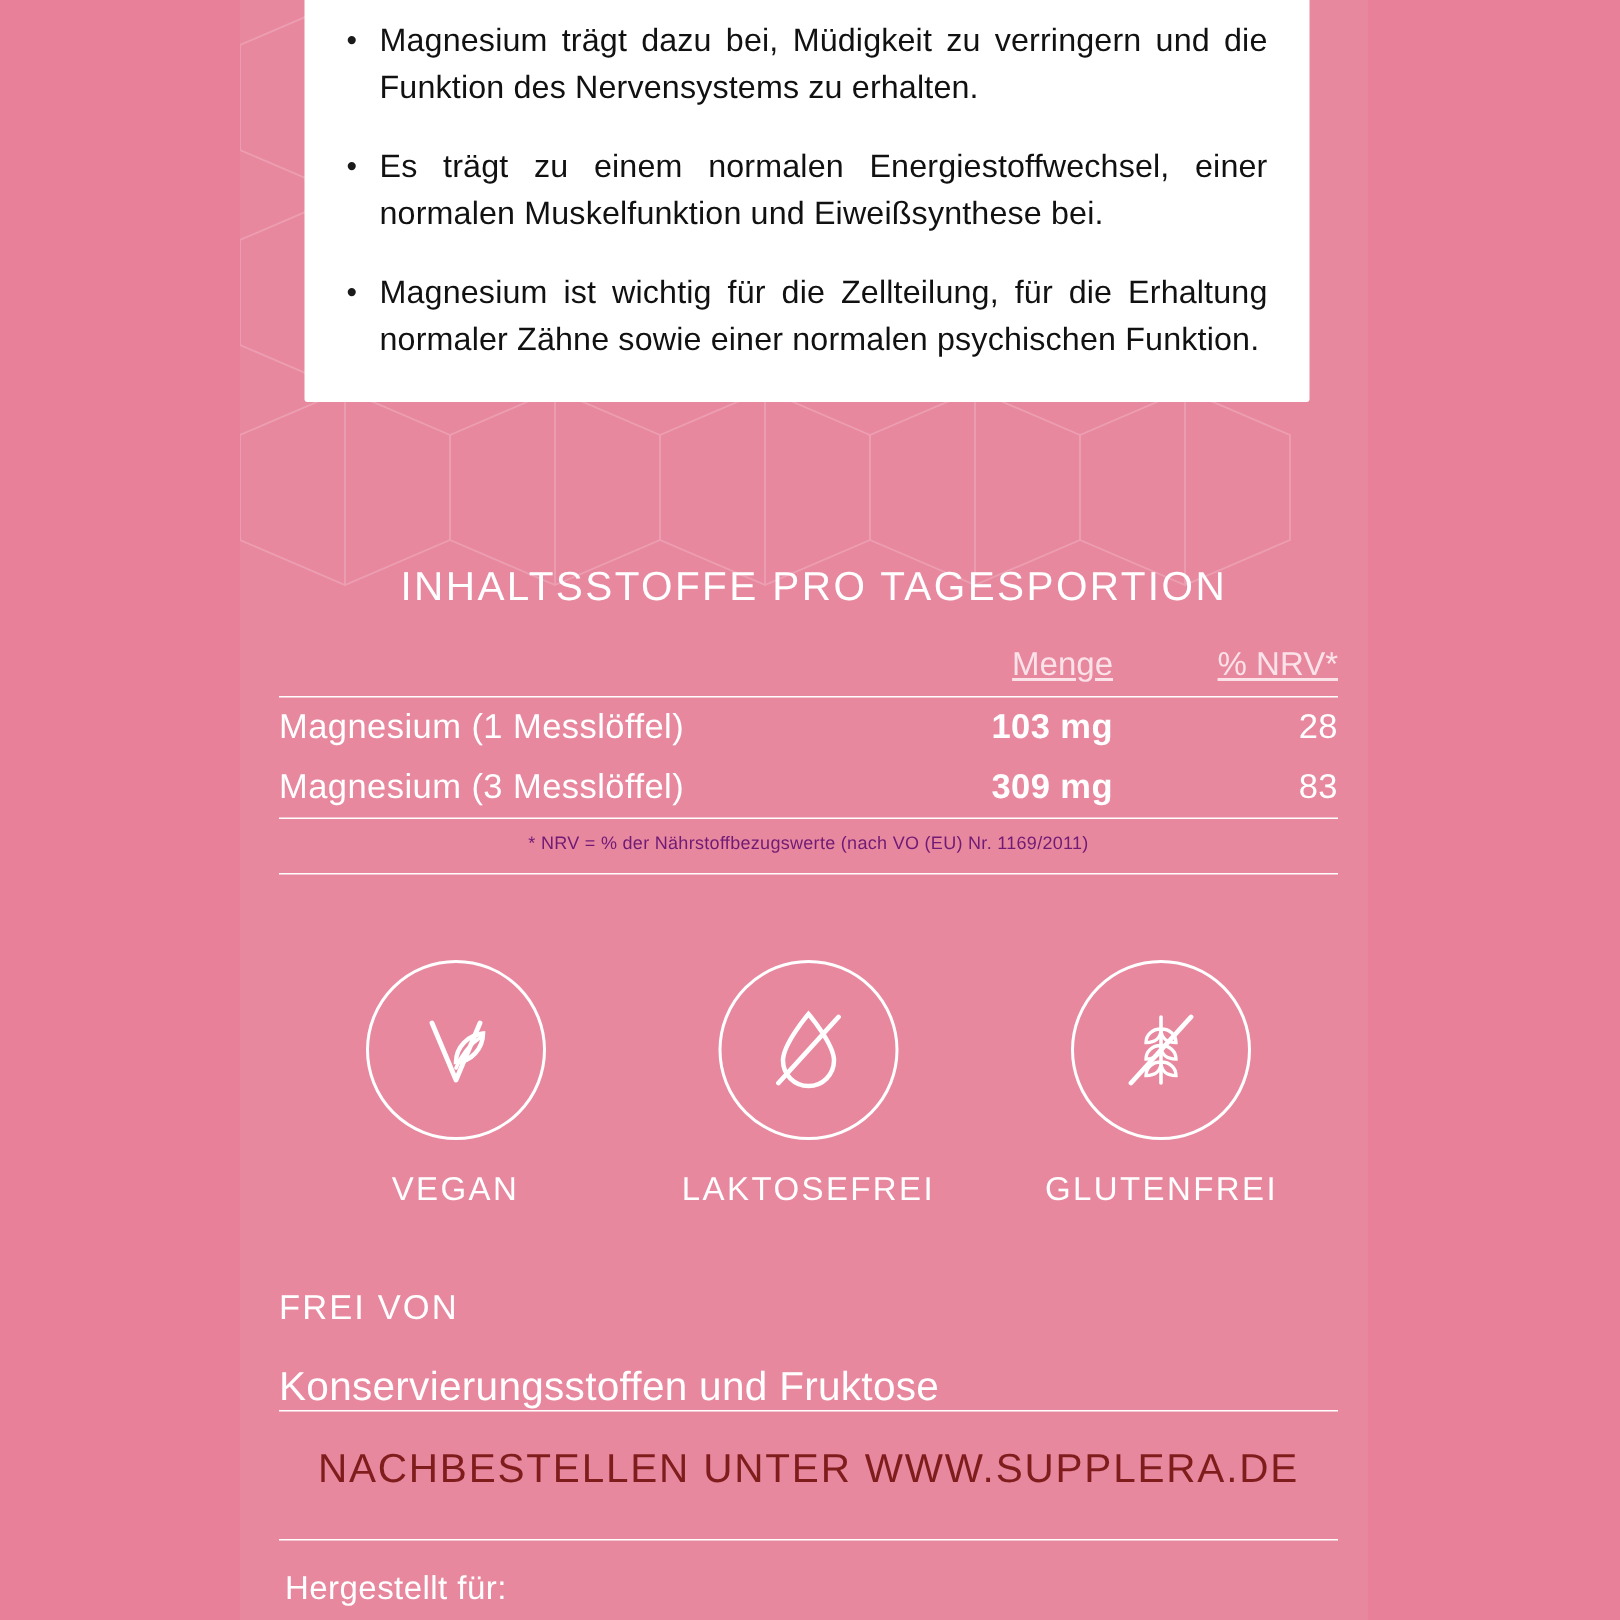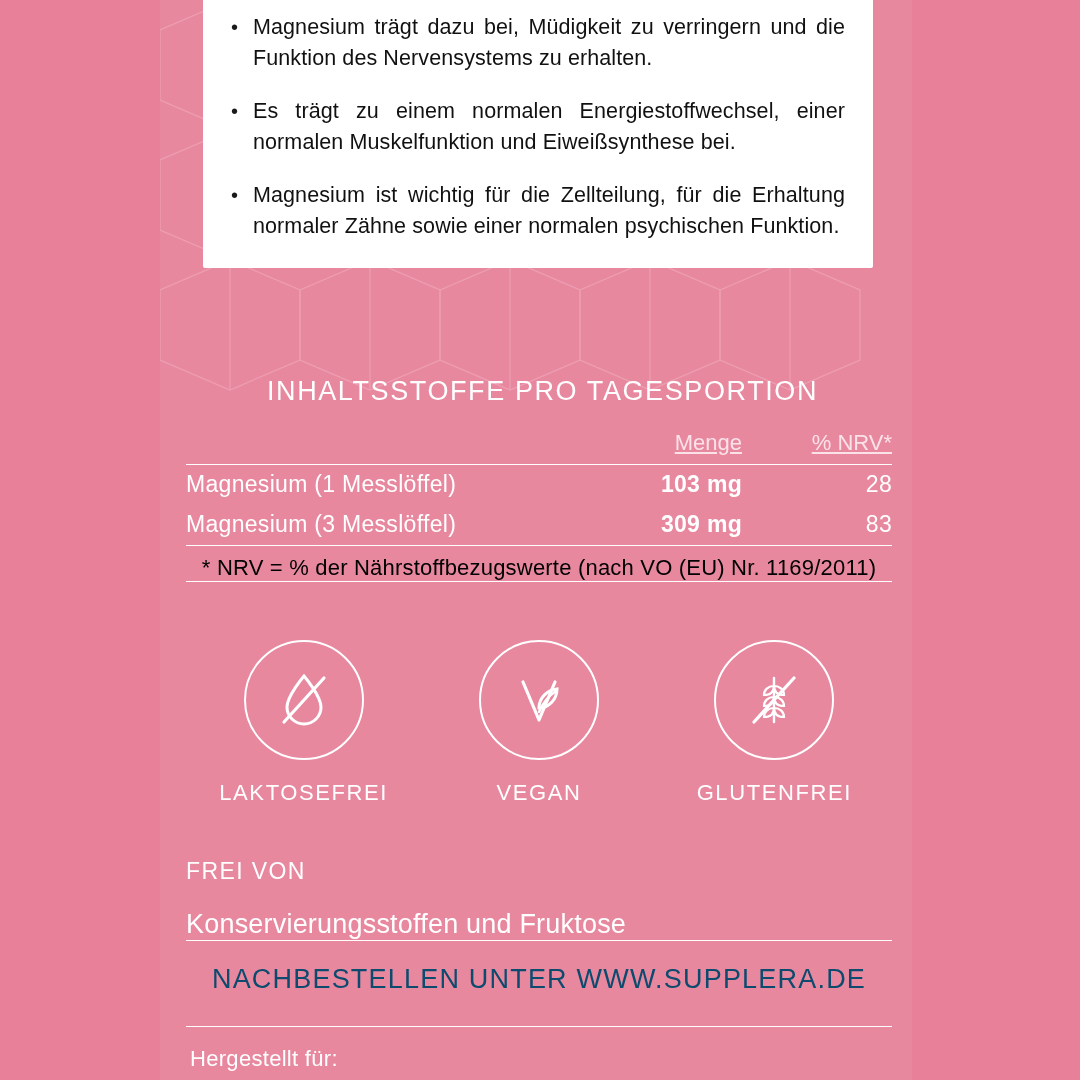--- a/index.html
+++ b/index.html
@@ -118,22 +118,23 @@
   }
   .nutri td.nutrient-col { text-align: left; }
   .nutri .row-top td { border-top: 1.5px solid #ffffff; }
   .nutri .row-last td { border-bottom: 1.5px solid #ffffff; }
   .col-amount { width: 200px; font-weight: bold; }
   .col-nrv { width: 150px; }
 
   .nrv-note {
     margin-top: 9px;
     text-align: center;
-    font-size: 22px;
-    color: #000000;
+    font-size: 12px;
+    color: #701a75;
+    padding-bottom: 13px;
     border-bottom: 1.5px solid #ffffff;
     letter-spacing: 0.2px;
   }
 
   
   .badges {
     position: absolute;
     top: 640px;
     left: 186px;
     width: 706px;
@@ -191,21 +192,21 @@
   }
   .rule-1 { top: 940px; }
   .rule-2 { top: 1026px; }
 
   .reorder {
     position: absolute;
     top: 964px;
     left: 186px;
     width: 706px;
     text-align: center;
-    color: #0c4a6e;
+    color: #7f1d1d;
     font-size: 27px;
     letter-spacing: 1.2px;
   }
 
   .manufacturer {
     position: absolute;
     top: 1046px;
     left: 190px;
     color: #ffffff;
     font-size: 22px;
@@ -283,36 +284,36 @@
       </tbody>
     </table>
     <div class="nrv-note">* NRV =  % der Nährstoffbezugswerte (nach VO (EU) Nr. 1169/2011)</div>
   </div>
 
   <div class="badges">
 
     <div class="badge">
       <div class="badge-circle">
         <svg width="72" height="72" viewBox="0 0 72 72">
-          <path d="M36 12 C36 12, 53 32, 53 43 C53 52.4, 45.4 60, 36 60 C26.6 60, 19 52.4, 19 43 C19 32, 36 12, 36 12 Z" fill="none" stroke="#ffffff" stroke-width="3"></path>
-          <line x1="16" y1="58" x2="56" y2="14" stroke="#ffffff" stroke-width="3.2" stroke-linecap="round"></line>
-        </svg>
-      </div>
-      <div class="badge-label">LAKTOSEFREI</div>
-    </div>
-
-    <div class="badge">
-      <div class="badge-circle">
-        <svg width="72" height="72" viewBox="0 0 72 72">
           <path d="M20 18 L36 56 L52 18" fill="none" stroke="#ffffff" stroke-width="3.2" stroke-linecap="round" stroke-linejoin="round"></path>
           <path d="M36 44 C36 34, 44 26, 54 25 C54 35, 46 44, 36 44 Z" fill="none" stroke="#ffffff" stroke-width="3"></path>
           <path d="M36 48 C40 38, 47 31, 53 27" fill="none" stroke="#ffffff" stroke-width="2.4" stroke-linecap="round"></path>
         </svg>
       </div>
       <div class="badge-label">VEGAN</div>
+    </div>
+
+    <div class="badge">
+      <div class="badge-circle">
+        <svg width="72" height="72" viewBox="0 0 72 72">
+          <path d="M36 12 C36 12, 53 32, 53 43 C53 52.4, 45.4 60, 36 60 C26.6 60, 19 52.4, 19 43 C19 32, 36 12, 36 12 Z" fill="none" stroke="#ffffff" stroke-width="3"></path>
+          <line x1="16" y1="58" x2="56" y2="14" stroke="#ffffff" stroke-width="3.2" stroke-linecap="round"></line>
+        </svg>
+      </div>
+      <div class="badge-label">LAKTOSEFREI</div>
     </div>
 
     <div class="badge">
       <div class="badge-circle">
         <svg width="72" height="72" viewBox="0 0 72 72">
           <line x1="36" y1="14" x2="36" y2="58" stroke="#ffffff" stroke-width="2.4" stroke-linecap="round"></line>
           <path d="M36 22 C30 22, 26 26, 26 31 C32 31, 36 28, 36 22 Z M36 22 C42 22, 46 26, 46 31 C40 31, 36 28, 36 22 Z" fill="none" stroke="#ffffff" stroke-width="2.2"></path>
           <path d="M36 33 C30 33, 26 37, 26 42 C32 42, 36 39, 36 33 Z M36 33 C42 33, 46 37, 46 42 C40 42, 36 39, 36 33 Z" fill="none" stroke="#ffffff" stroke-width="2.2"></path>
           <path d="M36 44 C30 44, 26 48, 26 53 C32 53, 36 50, 36 44 Z M36 44 C42 44, 46 48, 46 53 C40 53, 36 50, 36 44 Z" fill="none" stroke="#ffffff" stroke-width="2.2"></path>
           <line x1="16" y1="58" x2="56" y2="14" stroke="#ffffff" stroke-width="3.2" stroke-linecap="round"></line>

